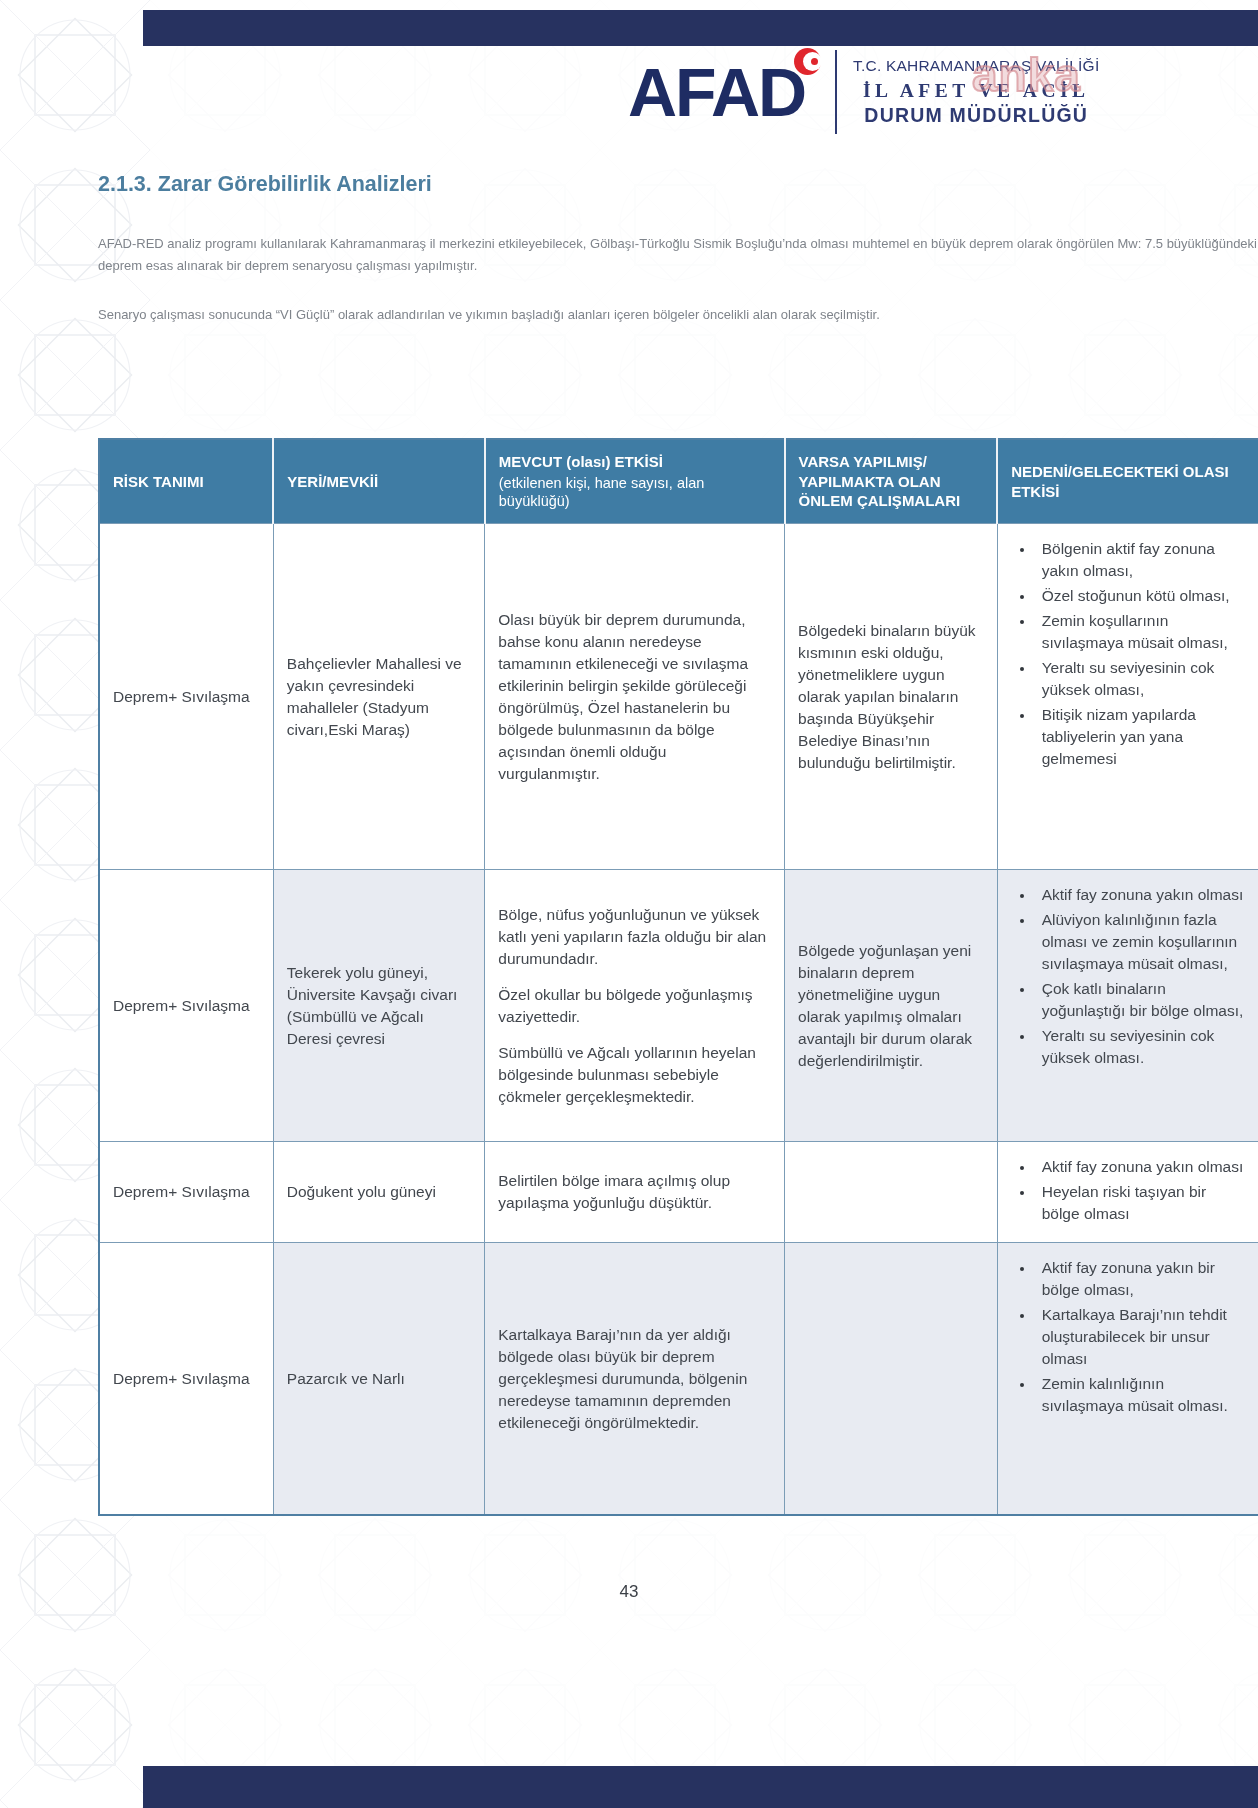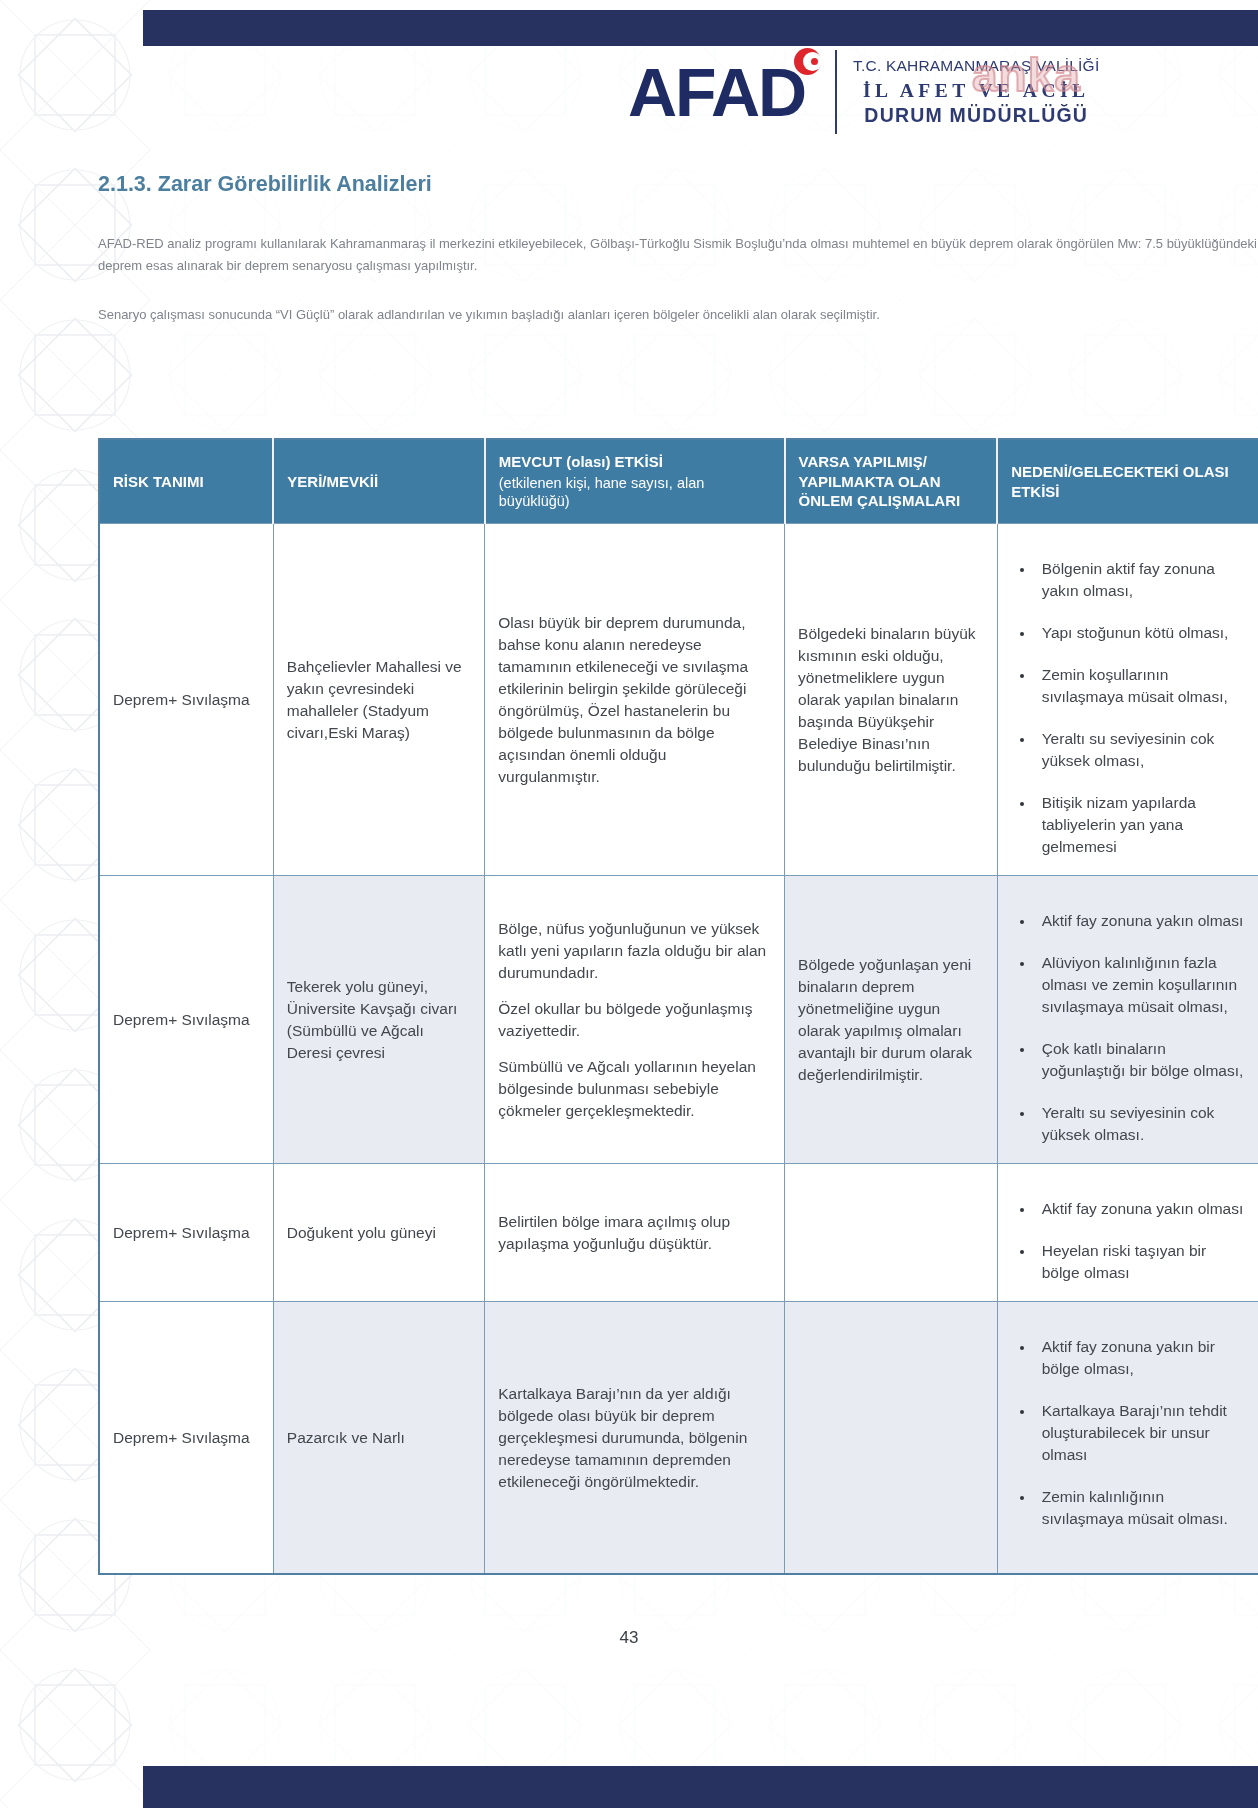--- a/index.html
+++ b/index.html
@@ -44,24 +44,24 @@
     border:1px solid #7b9cb6;padding:14px 13px;font-size:15.5px;line-height:1.42;
     vertical-align:middle;color:#42474e;background:#ffffff;
   }
   #risk-table td.shaded{background:#e8ebf2;}
   #risk-table td.causes-cell{vertical-align:top;}
   #risk-table td p{margin:0;}
   #risk-table td p + p{margin-top:14px;}
   tr.row-a{height:346px;} tr.row-b{height:272px;} tr.row-c{height:94px;} tr.row-d{height:272px;}
   tr.head-row{height:82px;}
   ul.causes{margin:0;padding-left:24px;list-style:disc;}
-  ul.causes li{padding-left:7px;margin-bottom:3px;margin-top:20px;}
+  ul.causes li{padding-left:7px;margin-bottom:3px;}
   ul.causes li::marker{color:#32373d;font-size:14px;}
   
-  #page-number{position:absolute;left:98px;top:1628px;width:1062px;text-align:center;font-size:17px;color:#3c4047;}
+  #page-number{position:absolute;left:98px;top:1582px;width:1062px;text-align:center;font-size:17px;color:#3c4047;}
 </style>
 </head>
 <body>
 
 <div id="page">
 
   <svg id="bg-pattern" xmlns="http://www.w3.org/2000/svg">
     <defs>
       <pattern id="geo" width="150" height="150" patternUnits="userSpaceOnUse">
         <rect x="35" y="35" width="80" height="80" fill="none" stroke="#d9dde4" stroke-width="1.4"></rect>
@@ -119,21 +119,21 @@
       <tr class="row-a">
         <td>Deprem+ Sıvılaşma</td>
         <td>Bahçelievler Mahallesi ve yakın çevresindeki mahalleler (Stadyum civarı,Eski Maraş)</td>
         <td>
               <p>Olası büyük bir deprem durumunda, bahse konu alanın neredeyse tamamının etkileneceği ve sıvılaşma etkilerinin belirgin şekilde görüleceği öngörülmüş, Özel hastanelerin bu bölgede bulunmasının da bölge açısından önemli olduğu vurgulanmıştır.</p>
             </td>
         <td>Bölgedeki binaların büyük kısmının eski olduğu, yönetmeliklere uygun olarak yapılan binaların başında Büyükşehir Belediye Binası’nın bulunduğu belirtilmiştir.</td>
         <td class="causes-cell">
           <ul class="causes">
             <li>Bölgenin aktif fay zonuna yakın olması,</li>
-            <li>Yapı stoğunun kötü olması,</li>
+            <li>Özel stoğunun kötü olması,</li>
             <li>Zemin koşullarının sıvılaşmaya müsait olması,</li>
             <li>Yeraltı su seviyesinin cok yüksek olması,</li>
             <li>Bitişik nizam yapılarda tabliyelerin yan yana gelmemesi</li>
           </ul>
         </td>
       </tr>
 
       <tr class="row-b">
         <td>Deprem+ Sıvılaşma</td>
         <td class="shaded">Tekerek yolu güneyi, Üniversite Kavşağı civarı (Sümbüllü ve Ağcalı Deresi çevresi</td>

